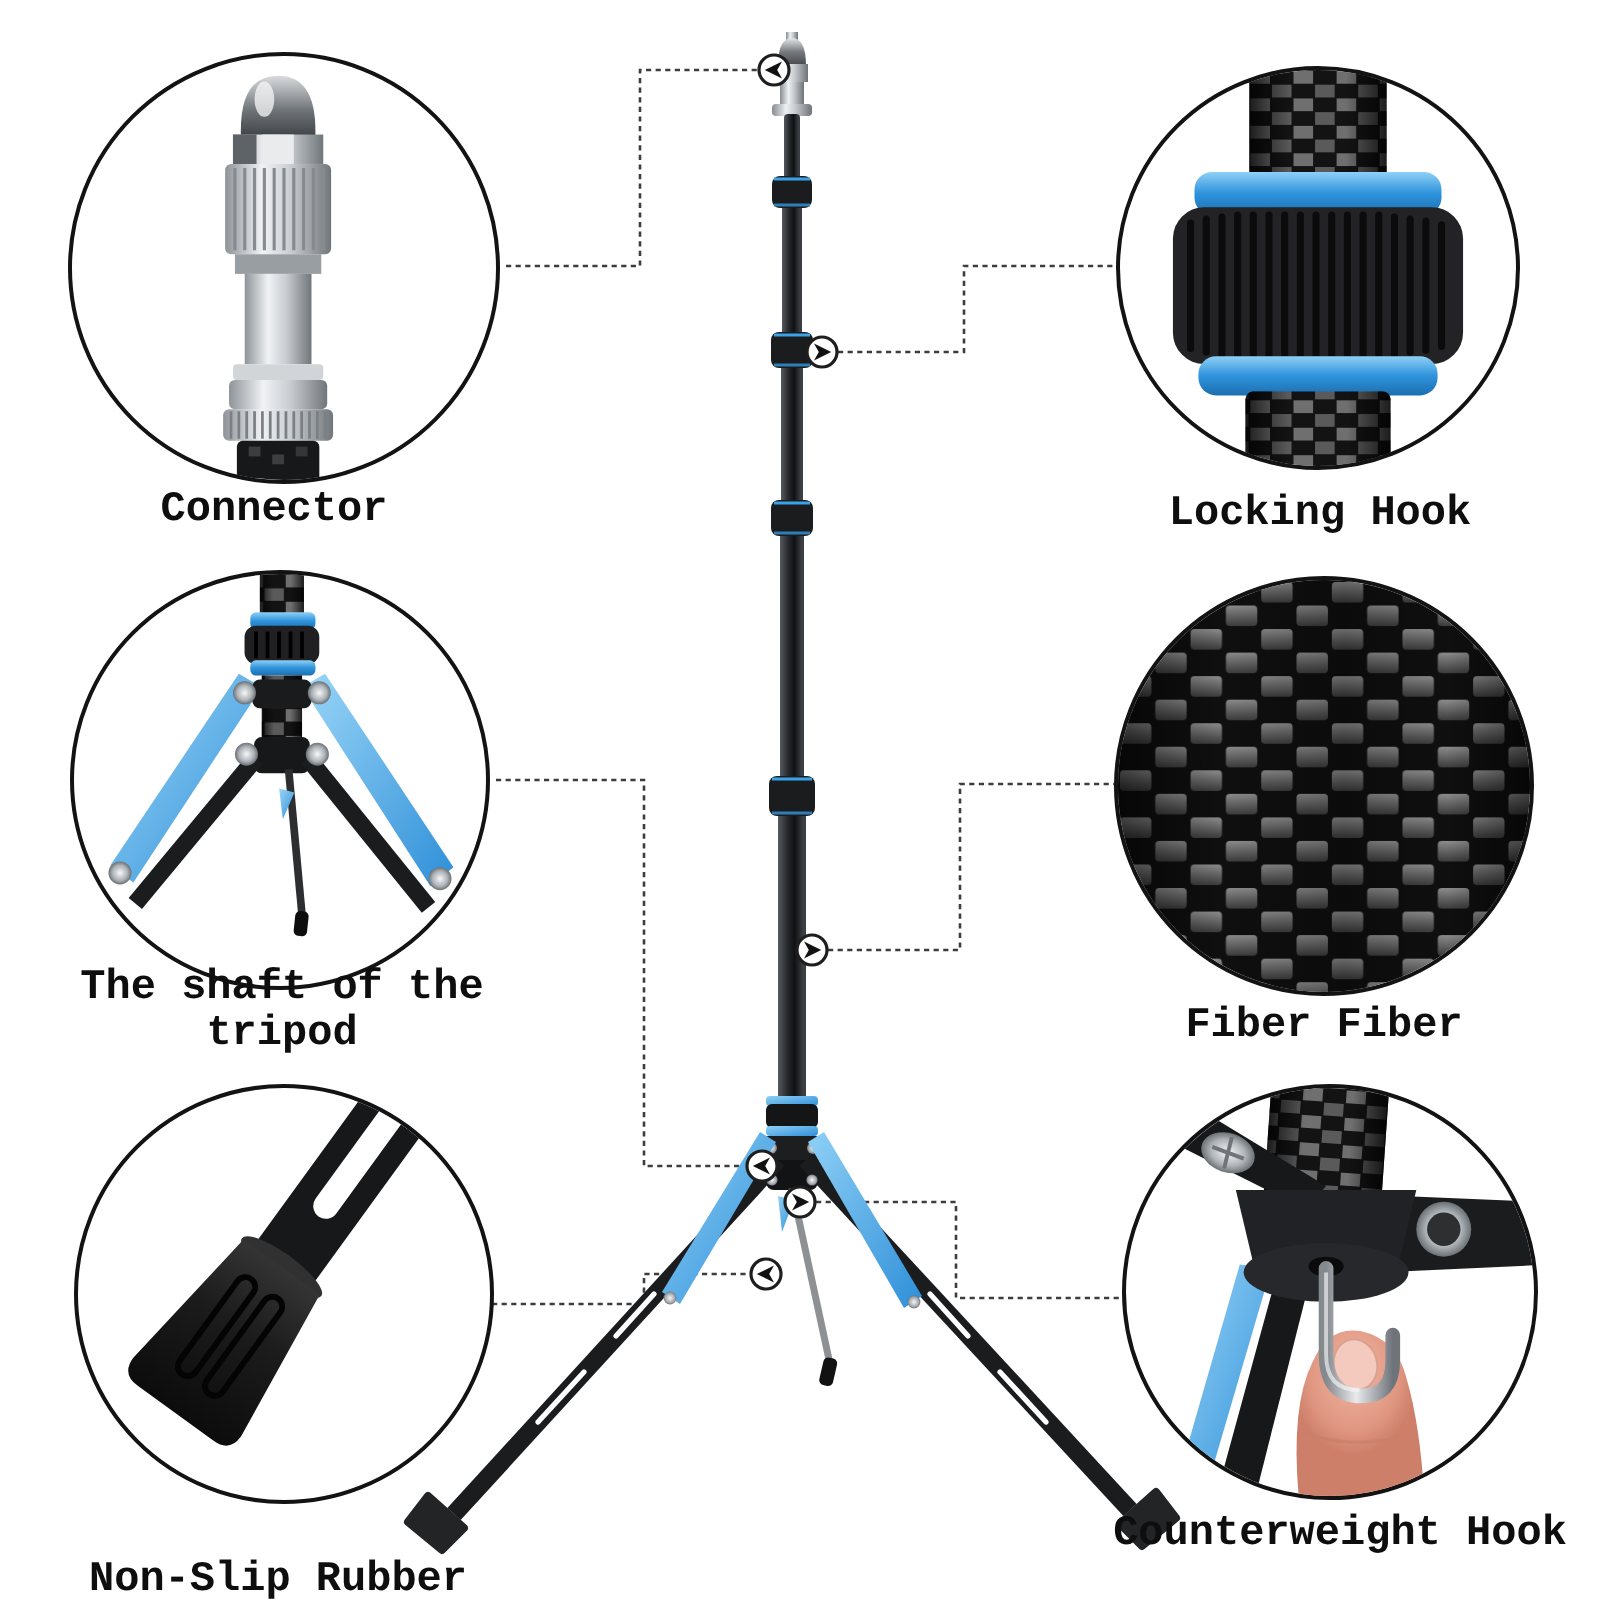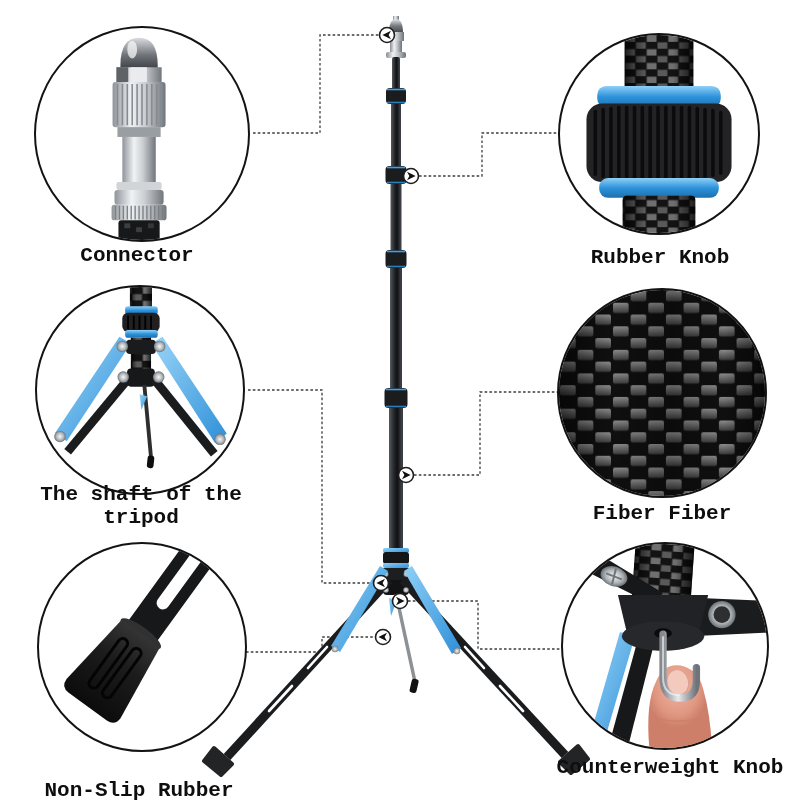--- a/index.html
+++ b/index.html
@@ -269,21 +269,21 @@
           <line x1="140" y1="75" x2="140" y2="145"></line>
         <line x1="148" y1="76" x2="148" y2="144"></line>
           <line x1="156" y1="77" x2="156" y2="143"></line>
         <line x1="164" y1="79" x2="164" y2="141"></line>
       </g>
       <rect x="40" y="146" width="122" height="20" rx="9" fill="url(#blueRing)"></rect>
       <rect x="64" y="164" width="74" height="38" rx="4" fill="url(#wvM)"></rect>
       <rect x="64" y="164" width="74" height="38" rx="4" fill="url(#tubeShade)"></rect>
     </svg>
   </div>
-  <div class="label" style="left:560px;top:246px;width:200px;">Rubber Knob</div>
+  <div class="label" style="left:560px;top:246px;width:200px;">Locking Hook</div>
 
   <div class="callout" style="left:35px;top:285px;width:210px;height:210px;">
     <svg viewBox="0 0 215 215">
       <defs>
         <linearGradient id="blueArm" x1="0" y1="0" x2="1" y2="1">
           <stop offset="0" stop-color="#9bd6f8"></stop>
             <stop offset="1" stop-color="#2e8fd8"></stop>
         </linearGradient>
       </defs>
       <rect x="97" y="0" width="23" height="24" fill="url(#wvM)"></rect>
@@ -417,15 +417,15 @@
       <ellipse cx="102" cy="91" rx="9" ry="5" fill="#0b0b0c"></ellipse>
 
       <path d="M88,208 Q84,162 95,140 Q103,121 120,124 Q138,128 143,148 Q150,172 152,208 Z" fill="url(#skinG)"></path>
       <ellipse cx="117" cy="141" rx="11" ry="13" fill="#f3cabd" stroke="#d9a191" stroke-width="1" transform="rotate(-14 117 141)"></ellipse>
       <path d="M92,176 Q112,184 140,178" stroke="#c97f6b" stroke-width="1.6" fill="none" opacity="0.7"></path>
 
       <path d="M102,92 L102,136 Q102,157 120,157 Q136,157 136,139 L136,126" fill="none" stroke="url(#steelG)" stroke-width="7.5" stroke-linecap="round"></path>
       <path d="M102,94 L102,136 Q102,154 119,154" fill="none" stroke="#f4f5f6" stroke-width="2" opacity="0.65"></path>
     </svg>
   </div>
-  <div class="label" style="left:545px;top:756px;width:250px;">Counterweight Knob</div>
+  <div class="label" style="left:545px;top:756px;width:250px;">Counterweight Hook</div>
 
 </div>
 
 </body></html>

